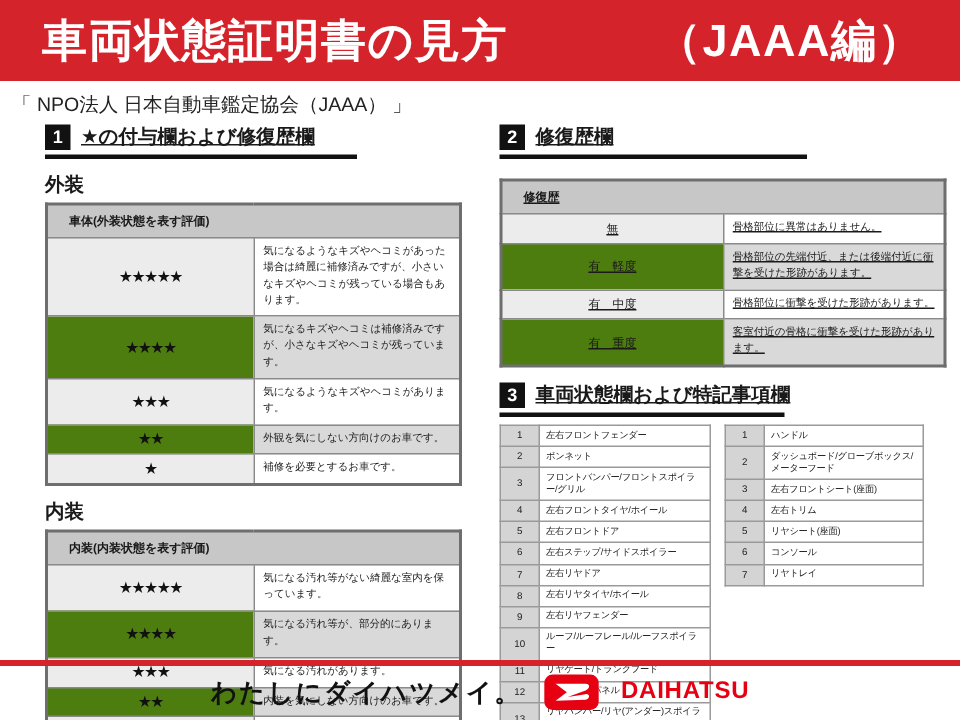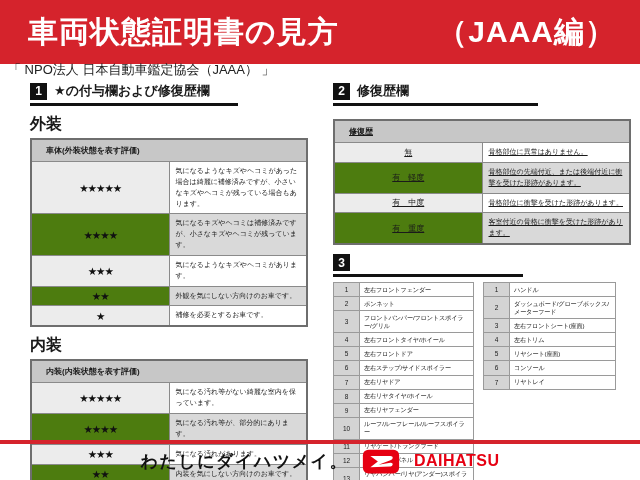--- a/index.html
+++ b/index.html
@@ -3,21 +3,21 @@
 <meta charset="utf-8">
 <style>
   * { margin:0; padding:0; box-sizing:border-box; }
   html,body { background:#fff; }
   .page {
     position:relative; width:640px; height:480px; overflow:hidden;
     background:#fff; font-family:"Liberation Sans","DejaVu Sans",sans-serif; color:#1a1a1a;
   }
   
   .topbar {
-    position:absolute; top:0; left:0; width:640px; height:64px;
+    position:absolute; top:0; left:0; width:640px; height:54px;
     background:#d5232c; color:#fff; display:flex; align-items:center;
     justify-content:space-between; padding:0 24px 0 28px;
     font-weight:bold; font-size:30px; letter-spacing:1px;
   }
   .subtitle { position:absolute; top:61px; left:8px; font-size:13px; color:#222; }
 
   
   .content { position:absolute; top:82px; left:30px; display:flex; gap:25px; }
   .col-left { width:278px; }
   .col-right { width:298px; }
@@ -28,23 +28,23 @@
     border-bottom:3px solid #111; padding-bottom:3px;
   }
   .sec-header.w1 { width:208px; }
   .sec-header.w2 { width:205px; }
   .sec-header.w3 { width:190px; }
   .sec-num {
     width:17px; height:17px; background:#111; color:#fff; flex:0 0 17px;
     display:flex; align-items:center; justify-content:center;
     font-size:12px; font-weight:bold;
   }
-  .sec-title { font-size:13px; font-weight:bold; white-space:nowrap; }
-
-  .sub-label { font-size:16px; font-weight:bold; margin:8px 0 3px 0;font-family:Liberation Mono, monospace; }
+  .sec-title { font-size:13px; font-weight:bold; white-space:nowrap;text-decoration:underline; }
+
+  .sub-label { font-size:13px; font-weight:bold; margin:8px 0 3px 0;font-family:Liberation Mono, monospace; }
 
   
   table { border-collapse:collapse; width:100%; table-layout:fixed; }
   .box-table { border:2px solid #6e6e6e; }
   .box-table th {
     background:#c7c7c7; border:1px solid #8a8a8a;
     font-size:8px; font-weight:bold; text-align:left; padding:5px 4px 5px 14px;
   }
   .box-table td { border:1px solid #8a8a8a; }
   td.stars {
@@ -190,20 +190,21 @@
           </tr>
           <tr class="b">
             <td class="lbl">有　重度</td>
             <td class="desc">客室付近の骨格に衝撃を受けた形跡があります。</td>
           </tr>
         </tbody>
       </table>
 
       <div class="sec-header w3 sec3">
         <span class="sec-num">3</span>
+        <span class="sec-title">車両状態欄および特記事項欄</span>
       </div>
 
       <div class="parts-wrap">
         <table class="parts-table parts-left">
           <tbody>
             <tr>
                 <td class="num">1</td>
                 <td class="item">左右フロントフェンダー</td>
               </tr>
             <tr>

